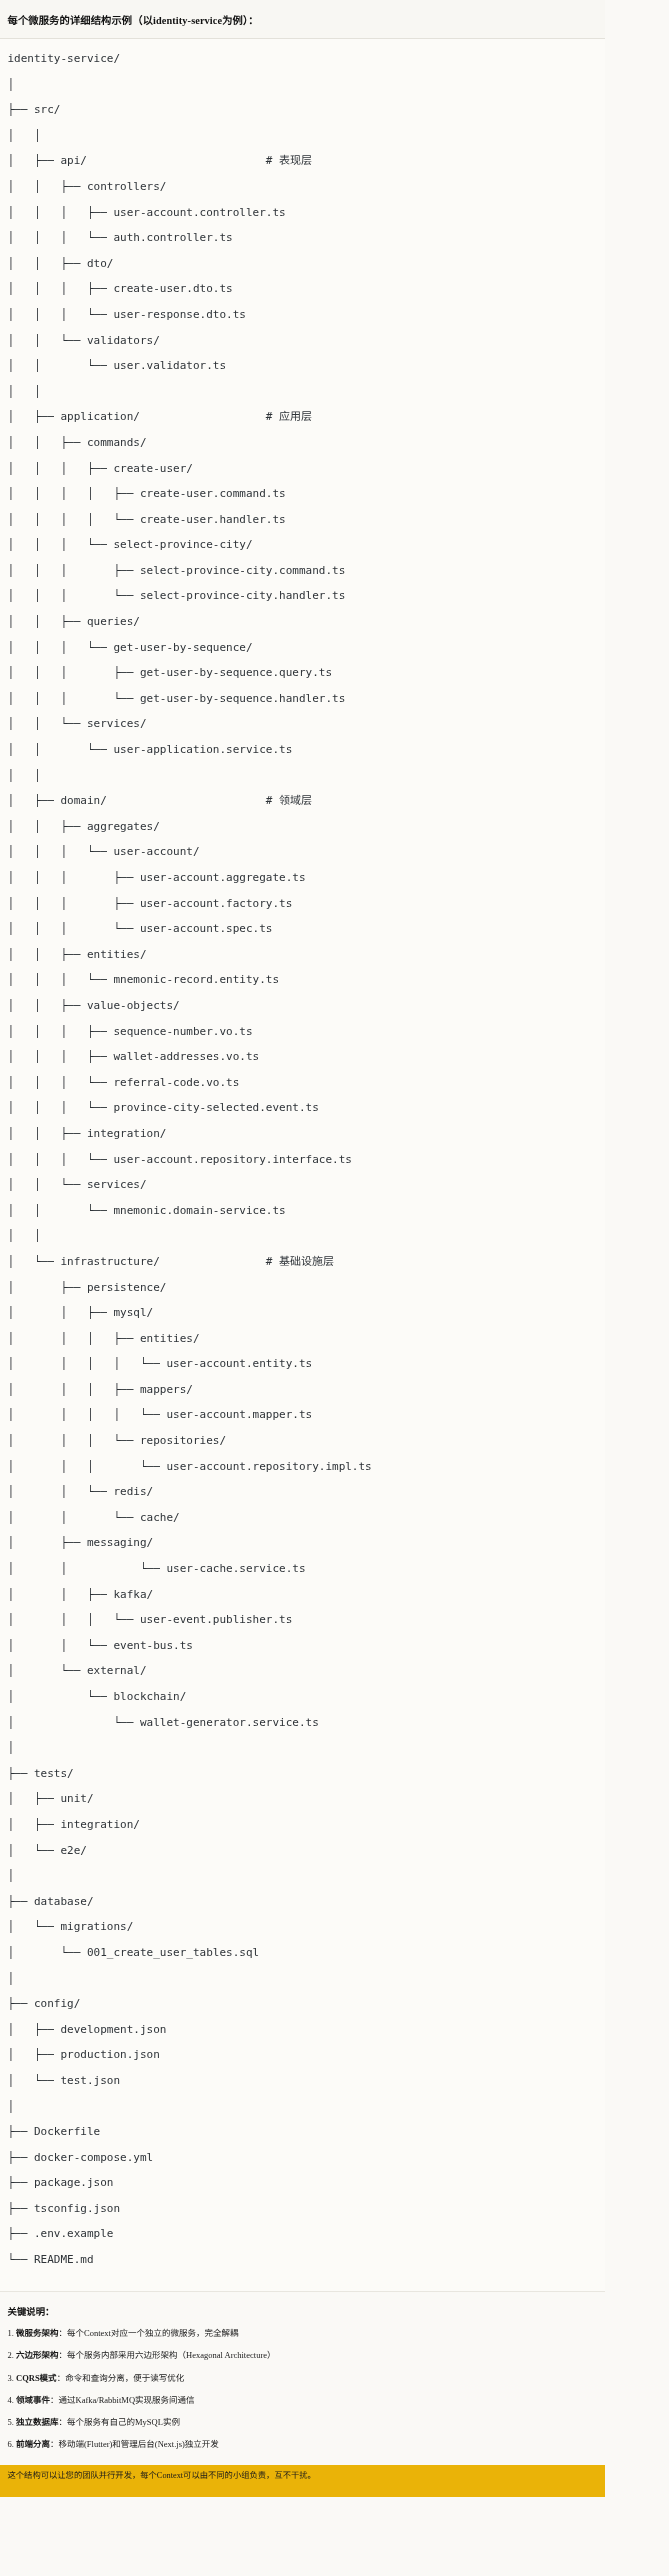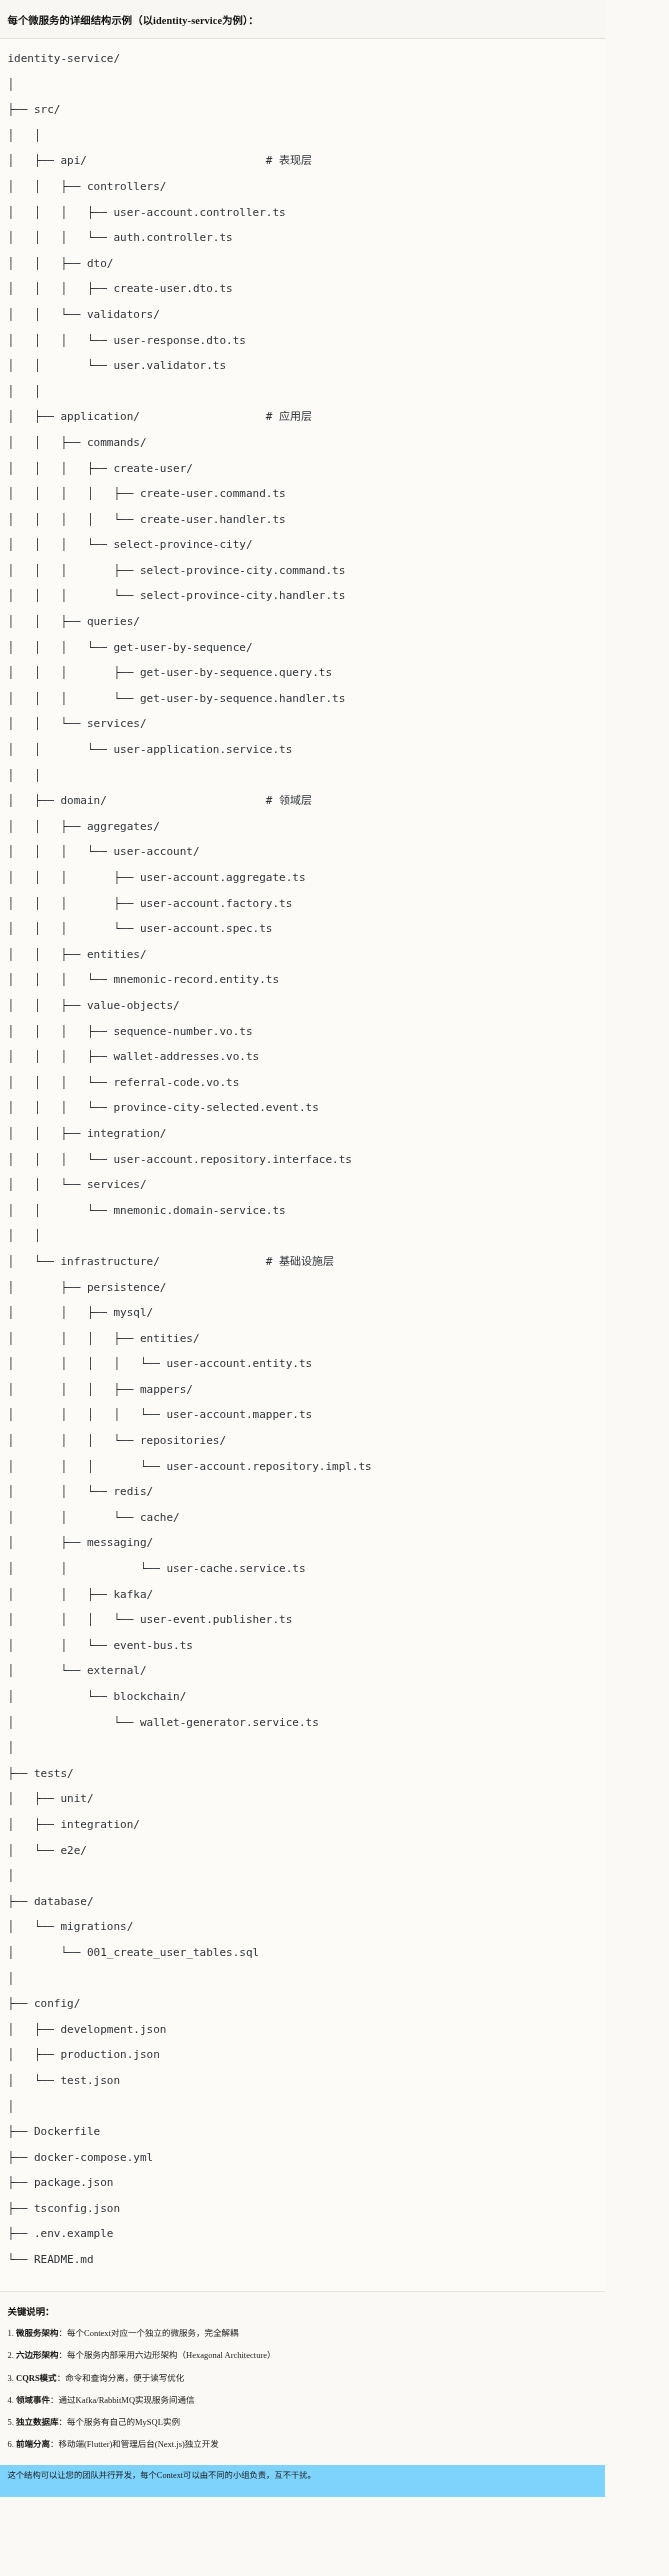--- a/index.html
+++ b/index.html
@@ -10,21 +10,21 @@
   }
   body {
     width: 669px;
     font-family: "Liberation Serif", "DejaVu Serif", serif;
     color: #1a1a1a;
     -webkit-font-smoothing: antialiased;
   }
   .page {
     width: 605px;
     box-sizing: border-box;
-    background: #7dd3fc;
+    background: #eab308;
     position: relative;
   }
 
   
   .header {
     padding: 13.8px 7.5px 10px 7.5px;
     border-bottom: 0.6px solid #e3e1da;
     background: #f8f7f3;
   }
   .header-title {
@@ -103,22 +103,22 @@
     <pre class="tree"><code id="tree-lines"><span class="row">identity-service/</span>
 <span class="row">│</span>
 <span class="row">├── src/</span>
 <span class="row">│   │</span>
 <span class="row">│   ├── api/                           # 表现层</span>
 <span class="row">│   │   ├── controllers/</span>
 <span class="row">│   │   │   ├── user-account.controller.ts</span>
 <span class="row">│   │   │   └── auth.controller.ts</span>
 <span class="row">│   │   ├── dto/</span>
 <span class="row">│   │   │   ├── create-user.dto.ts</span>
+<span class="row">│   │   │   └── user-response.dto.ts</span>
 <span class="row">│   │   └── validators/</span>
-<span class="row">│   │   │   └── user-response.dto.ts</span>
 <span class="row">│   │       └── user.validator.ts</span>
 <span class="row">│   │</span>
 <span class="row">│   ├── application/                   # 应用层</span>
 <span class="row">│   │   ├── commands/</span>
 <span class="row">│   │   │   ├── create-user/</span>
 <span class="row">│   │   │   │   ├── create-user.command.ts</span>
 <span class="row">│   │   │   │   └── create-user.handler.ts</span>
 <span class="row">│   │   │   └── select-province-city/</span>
 <span class="row">│   │   │       ├── select-province-city.command.ts</span>
 <span class="row">│   │   │       └── select-province-city.handler.ts</span>

